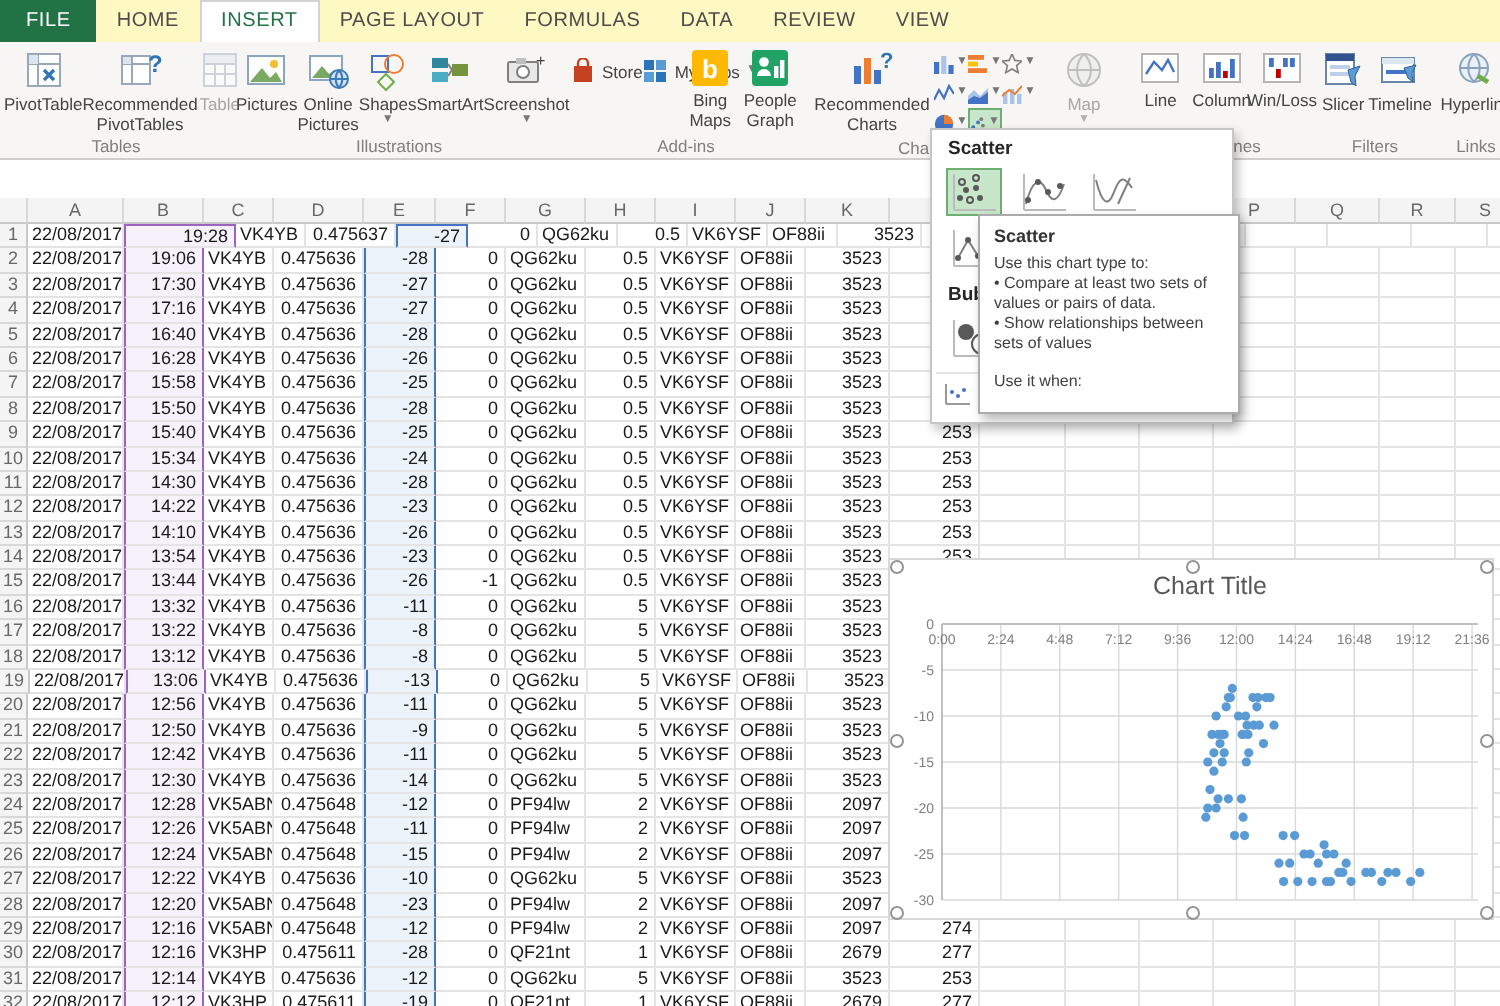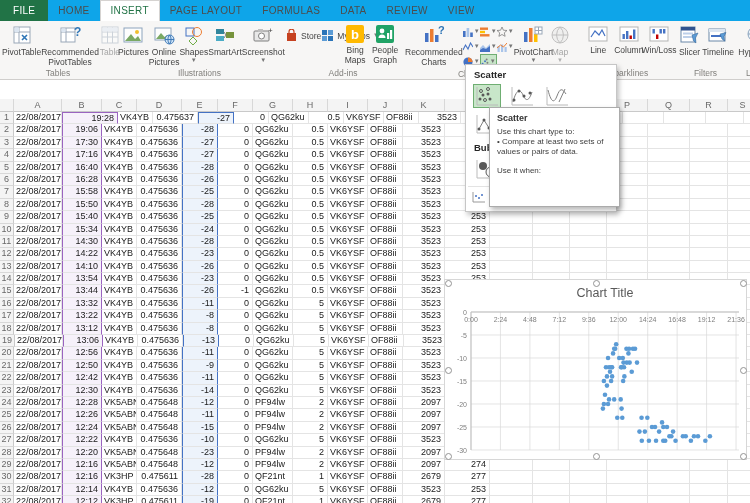--- a/index.html
+++ b/index.html
@@ -1,21 +1,21 @@
 <!DOCTYPE html>
 <html><head>
 <meta charset="utf-8">
 <style>
   * { margin:0; padding:0; box-sizing:border-box; }
   html,body { width:750px; height:503px; overflow:hidden; background:#fff;
     font-family:"Liberation Sans", sans-serif; -webkit-font-smoothing:antialiased; }
   #app { position:relative; width:750px; height:503px; background:#fff; }
 
   
-  .tabbar { position:absolute; top:0; left:0; right:0; height:21px; background:#0ea5e9; display:flex; align-items:stretch; }
+  .tabbar { position:absolute; top:0; left:0; right:0; height:21px; background:#fef9c3; display:flex; align-items:stretch; }
   .tab { font-size:10px; letter-spacing:.3px; color:#4c4c4c; padding:0 10px; line-height:21px; cursor:default; }
   .tab.file { background:#217346; color:#fff; padding:0 13px; }
   .tab.active { color:#217346; background:#fff; border:1px solid #d5d3d1; border-bottom:none; line-height:19px; }
 
   
   .ribbon { position:absolute; top:21px; left:0; right:0; height:59px; background:#f7f6f5; border-bottom:1px solid #d0cecc; display:flex; }
   .rgroup { position:relative; display:flex; flex-direction:column; padding:1px 2px 0 2px; }
   .rgroup .gbody { display:flex; flex:1; align-items:flex-start; }
   .rgroup .glabel { height:12px; font-size:8.5px; color:#82807d; text-align:center; line-height:11px; overflow:hidden; white-space:nowrap; }
   .gsep { width:1px; background:#dedcda; margin:2px 0; }
@@ -306,33 +306,20 @@
           <div class="cgcell sel">
               <svg width="10" height="10" viewBox="0 0 10 10">
                 <circle cx="2" cy="7" r="1.2" fill="#4472c4"></circle>
                 <circle cx="5" cy="4" r="1.2" fill="#4472c4"></circle>
                 <circle cx="8" cy="6" r="1.2" fill="#7f7f7f"></circle>
                 <circle cx="7" cy="2" r="1.2" fill="#7f7f7f"></circle>
                 <circle cx="3.5" cy="8.6" r="1" fill="#4472c4"></circle>
               </svg>
               <span class="arrow">▼</span>
             </div>
-        </div>
-        <div class="bigbtn" style="width:54px">
-          <span class="icon-sq">
-            <svg width="22" height="22" viewBox="0 0 22 22">
-                <rect x="2" y="8" width="3.5" height="10" fill="#4472c4"></rect>
-                <rect x="7" y="4" width="3.5" height="14" fill="#ed7d31"></rect>
-                <rect x="12" y="10" width="3.5" height="8" fill="#ffc000"></rect>
-                <rect x="13" y="3" width="7" height="7" fill="#fff" stroke="#9aa7b8"></rect>
-                <path d="M13 6.5h7M16.5 3v7" stroke="#9aa7b8"></path>
-              </svg>
-          </span>
-          <span class="blabel">PivotChart</span>
-          <span class="arrow">▼</span>
         </div>
       </div>
       <div class="glabel">Charts</div>
     </div>
     <div class="gsep"></div>
 
     <div class="rgroup" style="width:45px">
       <div class="gbody" style="justify-content:center;width:100%">
         <div class="bigbtn disabled" style="width:40px">
           <span class="icon-sq" style="opacity:.5">
@@ -1354,17 +1341,18 @@
           <circle cx="10" cy="3" r="1" fill="#4472c4"></circle>
         </svg>
       <span>More Scatter Charts...</span>
     </div>
   </div>
 
   <div id="tooltip">
     <div class="tt-title">Scatter</div>
     <div class="tt-line">Use this chart type to:</div>
     <div class="tt-bullet">Compare at least two sets of values or pairs of data.</div>
+    <div class="tt-bullet">Show relationships between sets of values</div>
     <div class="tt-gap"></div>
     <div class="tt-line">Use it when:</div>
   </div>
 
 </div>
 
 </body></html>

